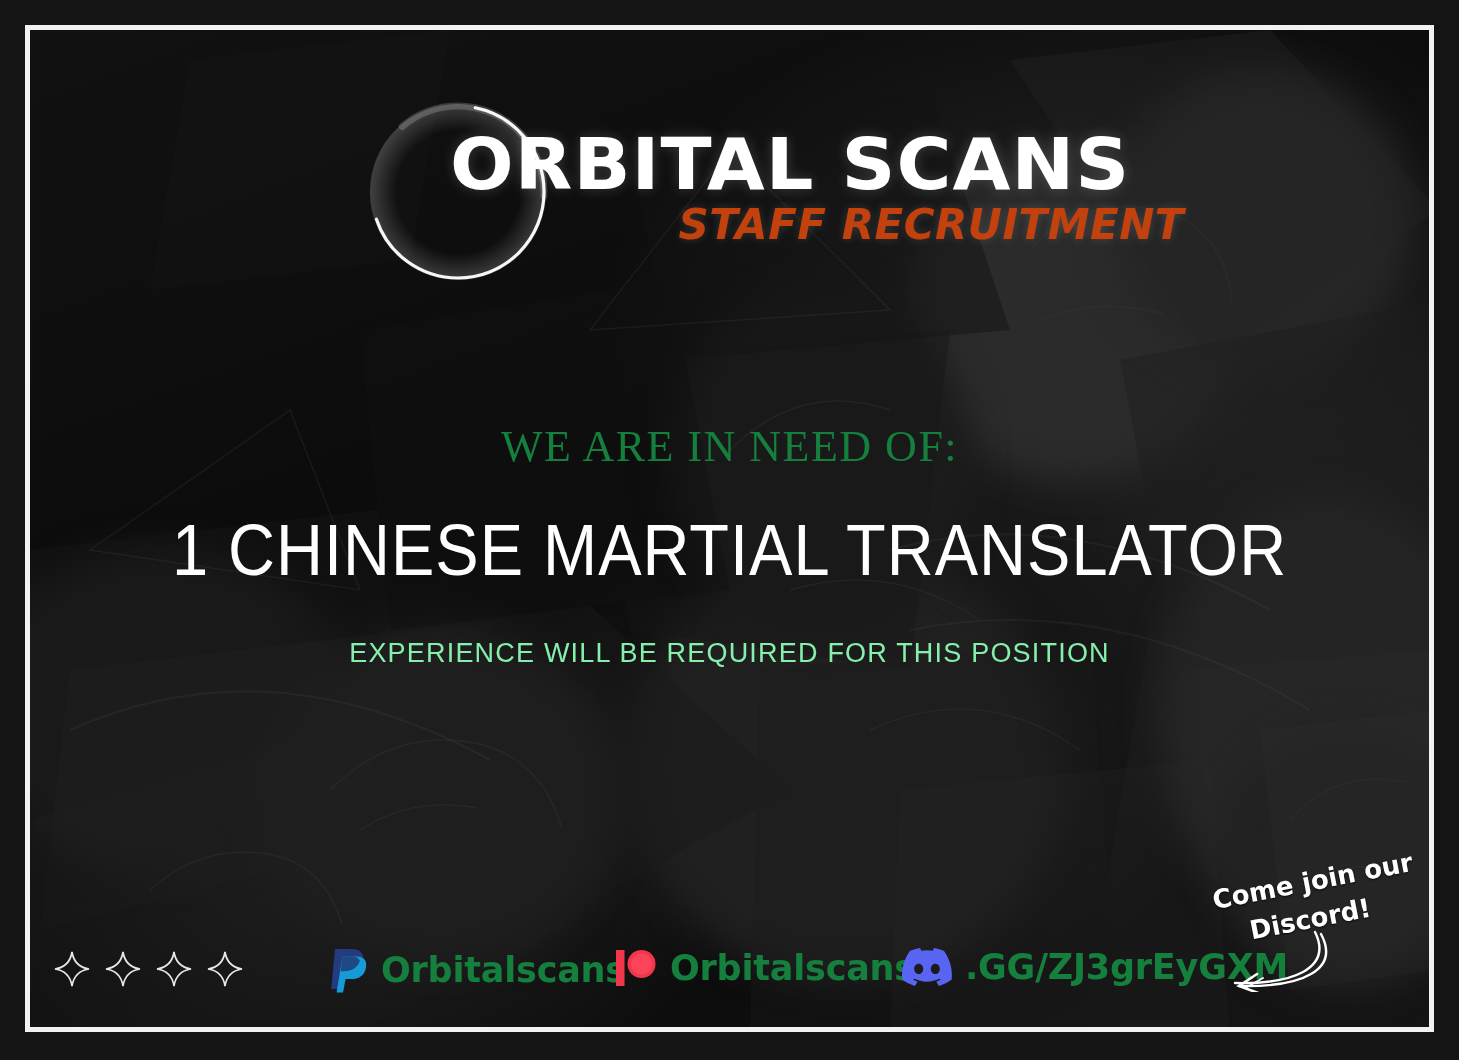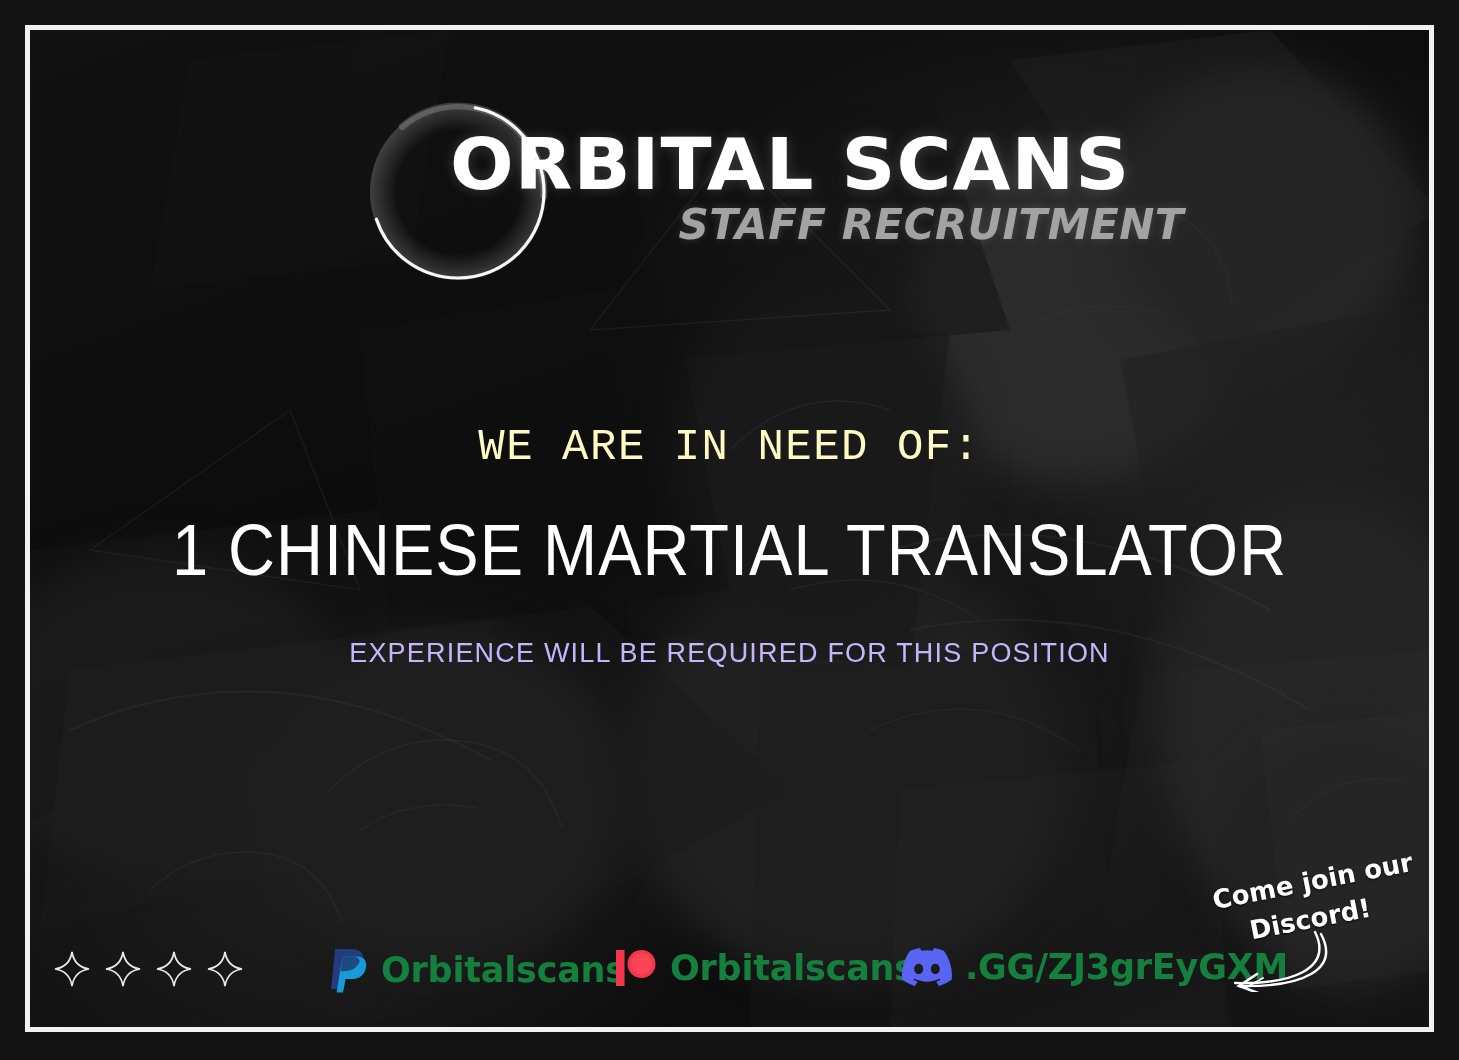--- a/index.html
+++ b/index.html
@@ -88,61 +88,61 @@
     transform: scaleX(1.04);
     transform-origin: left center;
     text-shadow: 0 0 14px rgba(255,255,255,.18);
   }
   #brand-sub {
     font-family: "DejaVu Sans", sans-serif;
     font-weight: bold;
     font-style: italic;
     font-size: 42px;
     letter-spacing: 0.5px;
-    color: #a3a3a3;
+    color: #c2410c;
     line-height: 1;
     margin-top: 4px;
     text-align: right;
     padding-right: 6px;
     white-space: nowrap;
     text-shadow: 0 0 10px rgba(255,255,255,.15);
   }
 
   
   #center-copy {
     position: absolute;
     left: 0;
     top: 395px;
     width: 100%;
     text-align: center;
   }
   #need-line {
-    font-family: Liberation Mono, monospace;
+    font-family: Liberation Serif, serif;
     font-weight: normal;
     font-size: 44px;
     letter-spacing: 1.5px;
-    color: #fef9c3;
+    color: #15803d;
     line-height: 1;
   }
   #role-line {
     font-family: "Liberation Sans", sans-serif;
     font-weight: normal;
     font-size: 65px;
     letter-spacing: 1px;
     color: #ffffff;
     line-height: 1;
     margin-top: 48px;
     transform: scaleY(1.12);
   }
   #req-line {
     font-family: "Liberation Sans", sans-serif;
     font-weight: normal;
     font-size: 27px;
     letter-spacing: 1.2px;
-    color: #c4b5fd;
+    color: #86efac;
     line-height: 1;
     margin-top: 58px;
   }
 
   
   #footer {
     position: absolute;
     left: 0;
     bottom: 8px;
     width: 100%;

